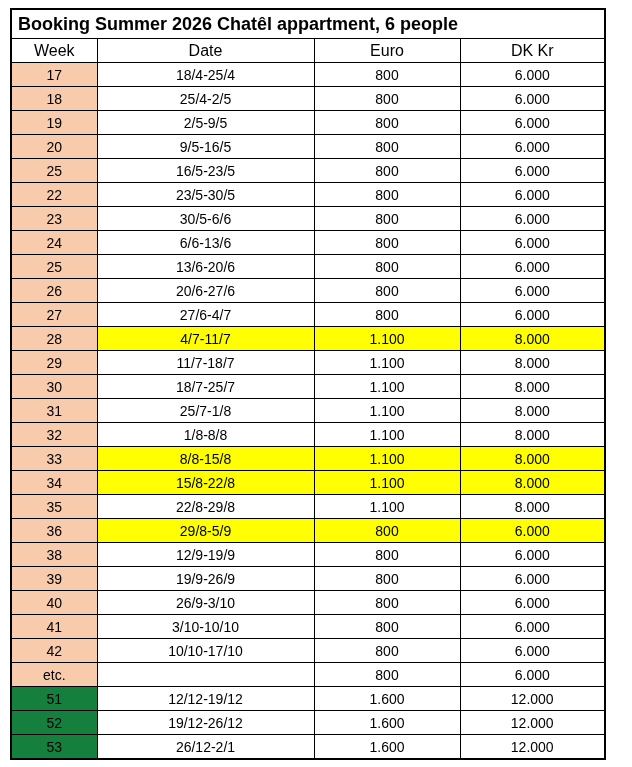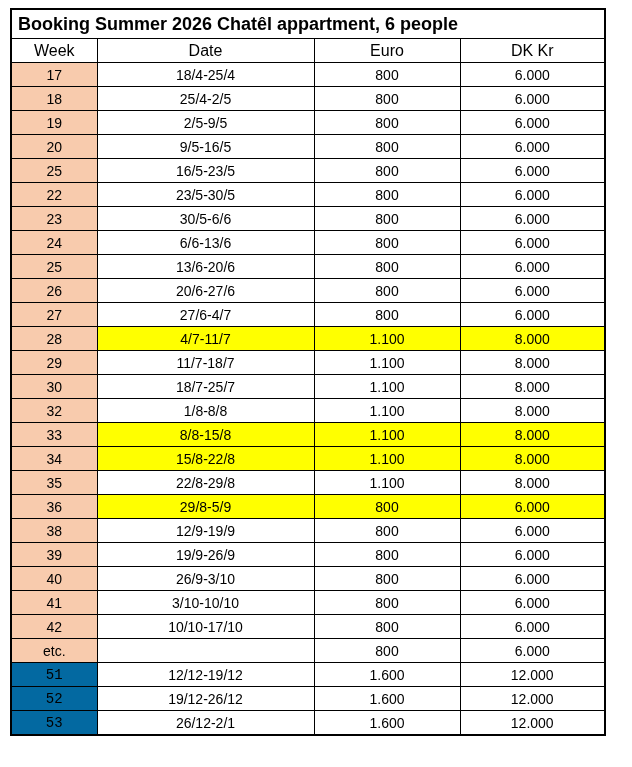--- a/index.html
+++ b/index.html
@@ -47,21 +47,21 @@
   }
   tr.header-row td {
     font-size: 16px;
     font-weight: normal;
   }
   col.c-week  { width: 86px; }
   col.c-date  { width: 217px; }
   col.c-euro  { width: 146px; }
   col.c-dkk   { width: 145px; }
   td.week-cell { background: #f8cbad; }
-  td.week-cell.blue { background: #0369a1; font-family: Liberation Mono, monospace; }
+  td.week-cell.blue { background: #15803d; }
   td.week-cell.plain { background: #f8cbad; }
   tr.hl td.date-cell,
   tr.hl td.euro-cell,
   tr.hl td.dkk-cell { background: #ffff00; text-align: center; }
   tr.empty-date td.date-cell { background: #ffffff; }
 </style>
 </head>
 <body>
 
 <div id="sheet">
@@ -160,20 +160,26 @@
           <td class="euro-cell">1.100</td>
           <td class="dkk-cell">8.000</td>
         </tr>
         <tr>
           <td class="week-cell plain">30</td>
           <td class="date-cell">18/7-25/7</td>
           <td class="euro-cell">1.100</td>
           <td class="dkk-cell">8.000</td>
         </tr>
         <tr>
+          <td class="week-cell plain">31</td>
+          <td class="date-cell">25/7-1/8</td>
+          <td class="euro-cell">1.100</td>
+          <td class="dkk-cell">8.000</td>
+        </tr>
+        <tr>
           <td class="week-cell plain">32</td>
           <td class="date-cell">1/8-8/8</td>
           <td class="euro-cell">1.100</td>
           <td class="dkk-cell">8.000</td>
         </tr>
         <tr class="hl">
           <td class="week-cell plain">33</td>
           <td class="date-cell">8/8-15/8</td>
           <td class="euro-cell">1.100</td>
           <td class="dkk-cell">8.000</td>

